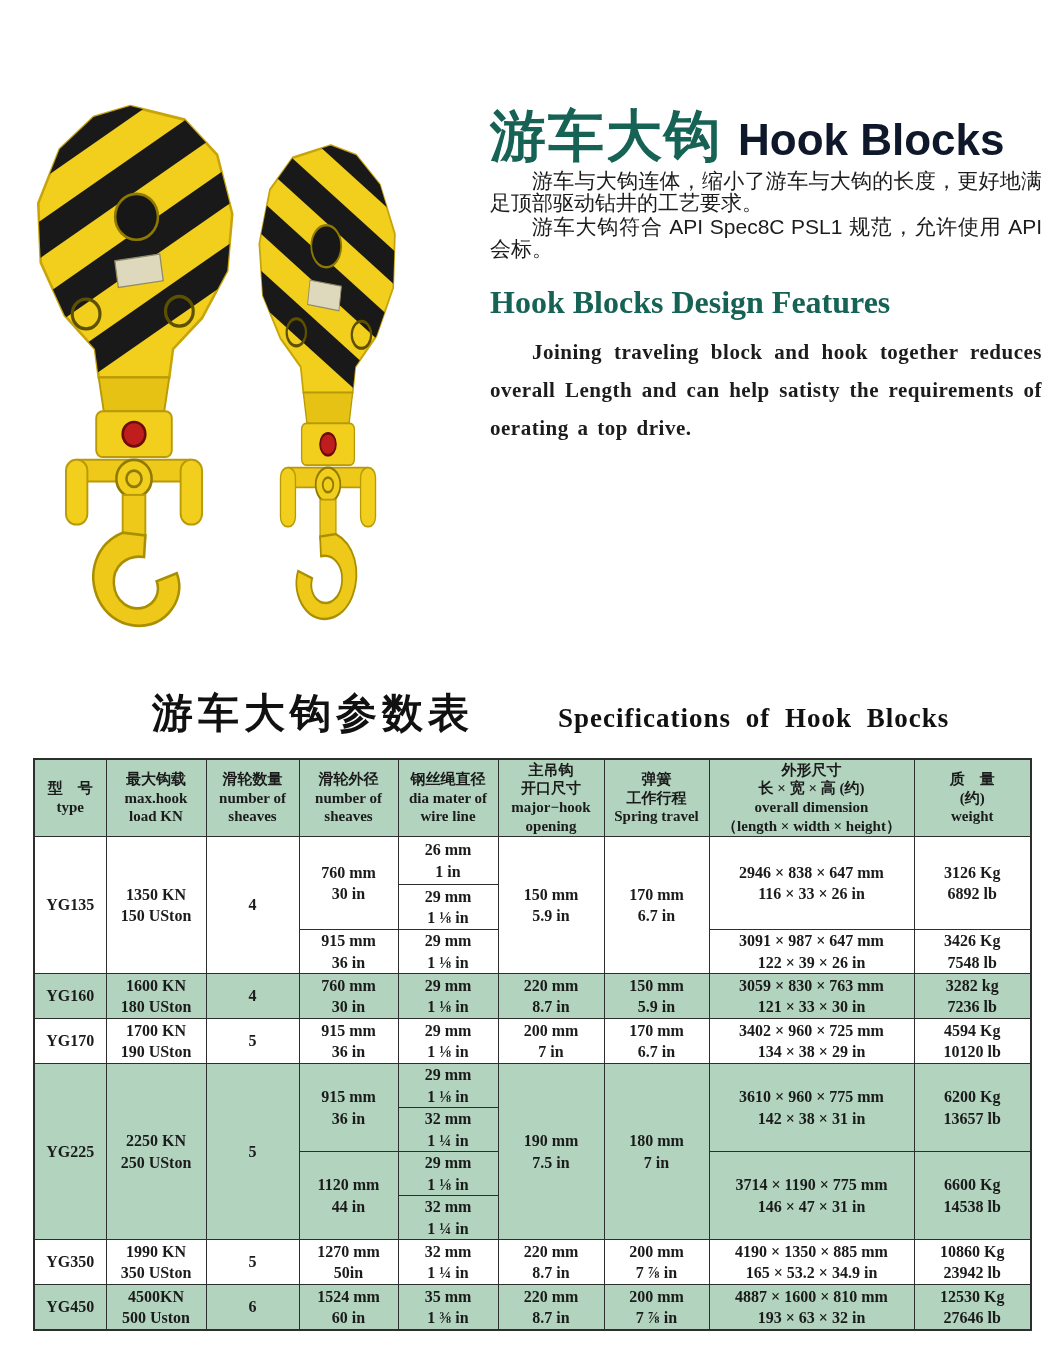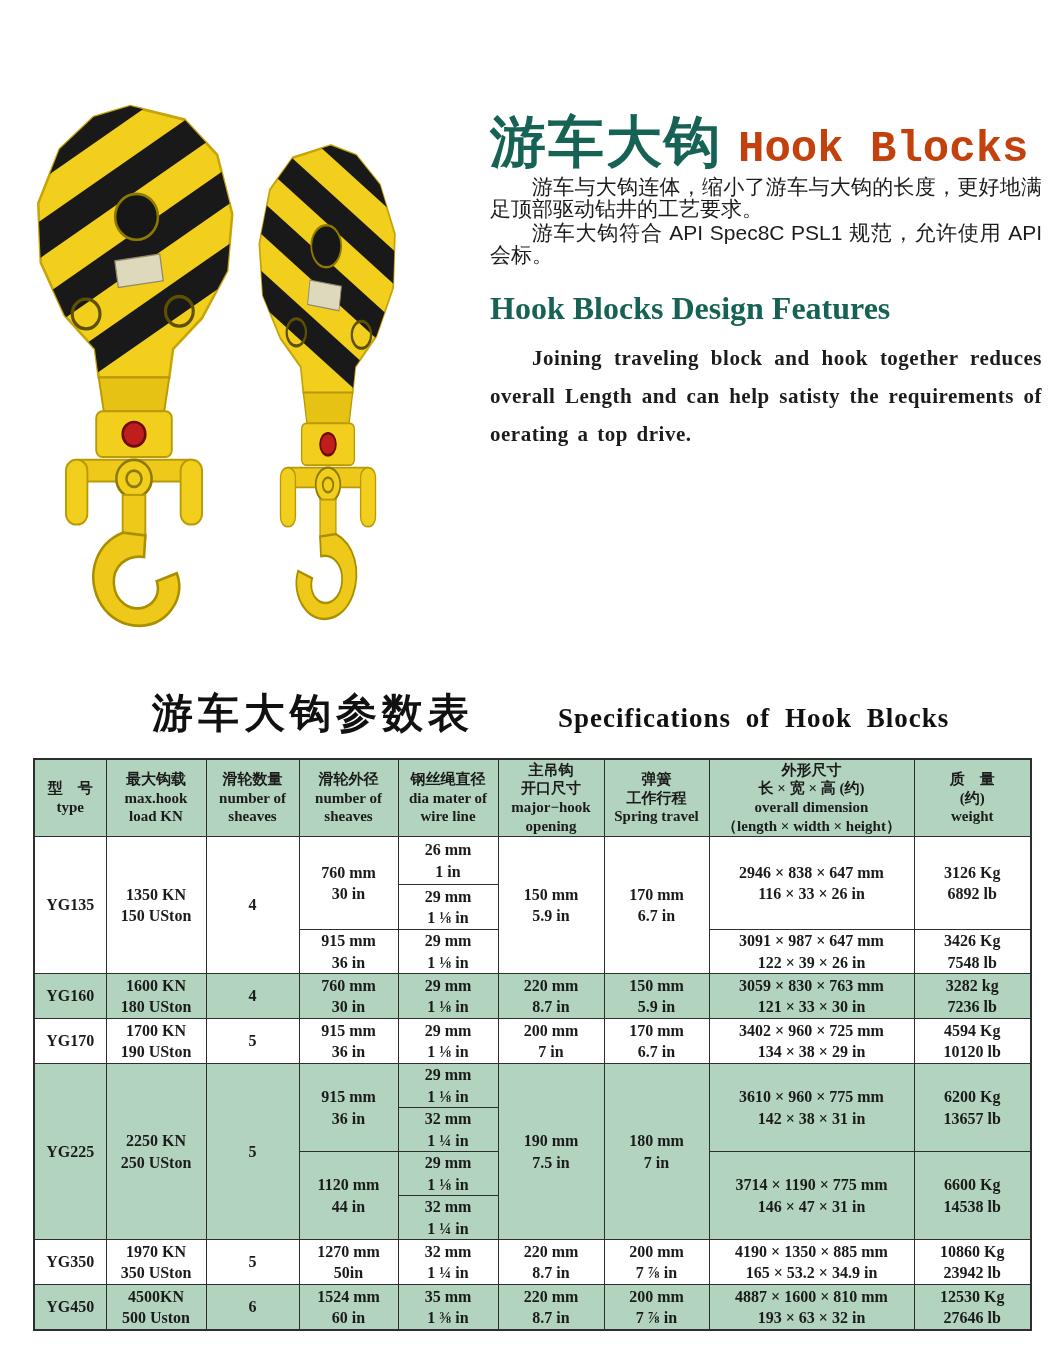--- a/index.html
+++ b/index.html
@@ -7,24 +7,24 @@
        font-family:"Liberation Sans",sans-serif;color:#1c1c1c;overflow:hidden;}
   [data-bind]{white-space:pre-line;}
   .page{position:absolute;inset:0;}
 
   
   .photos{position:absolute;left:8px;top:90px;width:475px;height:580px;}
   .photo-left{position:absolute;left:0px;top:8px;}
   .photo-right{position:absolute;left:232px;top:48px;}
 
   
-  .content{position:absolute;left:490px;top:110px;width:552px;}
+  .content{position:absolute;left:490px;top:104px;width:552px;}
   .title-row{margin:0;display:flex;align-items:baseline;gap:16px;}
   .title-zh{font-size:56px;font-weight:bold;color:#166355;letter-spacing:2px;line-height:1.15;}
-  .title-en{font-family:Liberation Mono, monospace;font-size:44px;font-weight:bold;color:#c2410c;}
+  .title-en{font-family:Liberation Sans, sans-serif;font-size:44px;font-weight:bold;color:#0f172a;}
   .h-zh{font-size:31px;font-weight:bold;color:#166355;letter-spacing:3px;margin:38px 0 10px 0;}
   .p-zh{font-size:21px;line-height:22px;text-align:justify;text-indent:2em;margin:2px 0 2px 0;color:#1c1c1c;}
   .h-en{font-family:"Liberation Serif",serif;font-size:32px;font-weight:bold;color:#166355;margin:24px 0 12px 0;}
   .p-en{font-family:"Liberation Serif",serif;font-weight:bold;font-size:21px;line-height:38px;
         text-align:justify;text-indent:2em;margin:2px 0;letter-spacing:0.5px;word-spacing:3px;color:#1c1c1c;}
 
   
   .table-title{position:absolute;left:152px;top:686px;display:flex;align-items:baseline;gap:52px;}
   .tt-zh{font-size:41px;font-weight:bold;color:#111;letter-spacing:5px;}
   .tt-en{font-family:"Liberation Serif",serif;font-size:27px;font-weight:bold;color:#111;
@@ -253,21 +253,21 @@
       <td rowspan="2" data-bind="table.yg225.wt2">6600 Kg
 14538 lb</td>
     </tr>
     <tr class="h44 green">
       <td data-bind="table.yg225.wire4">32 mm
 1 ¼ in</td>
     </tr>
 
     <tr class="h45">
       <td data-bind="table.yg350.type">YG350</td>
-      <td data-bind="table.yg350.load">1970 KN
+      <td data-bind="table.yg350.load">1990 KN
 350 USton</td>
       <td data-bind="table.yg350.sheaves">5</td>
       <td data-bind="table.yg350.od">1270 mm
 50in</td>
       <td data-bind="table.yg350.wire">32 mm
 1 ¼ in</td>
       <td data-bind="table.yg350.opening">220 mm
 8.7 in</td>
       <td data-bind="table.yg350.spring">200 mm
 7 ⅞ in</td>

